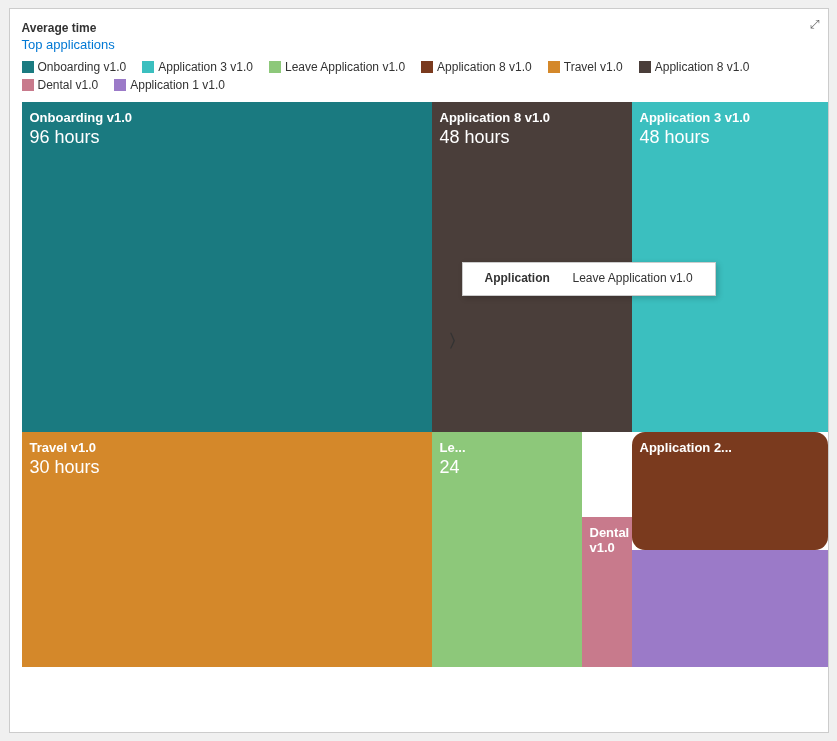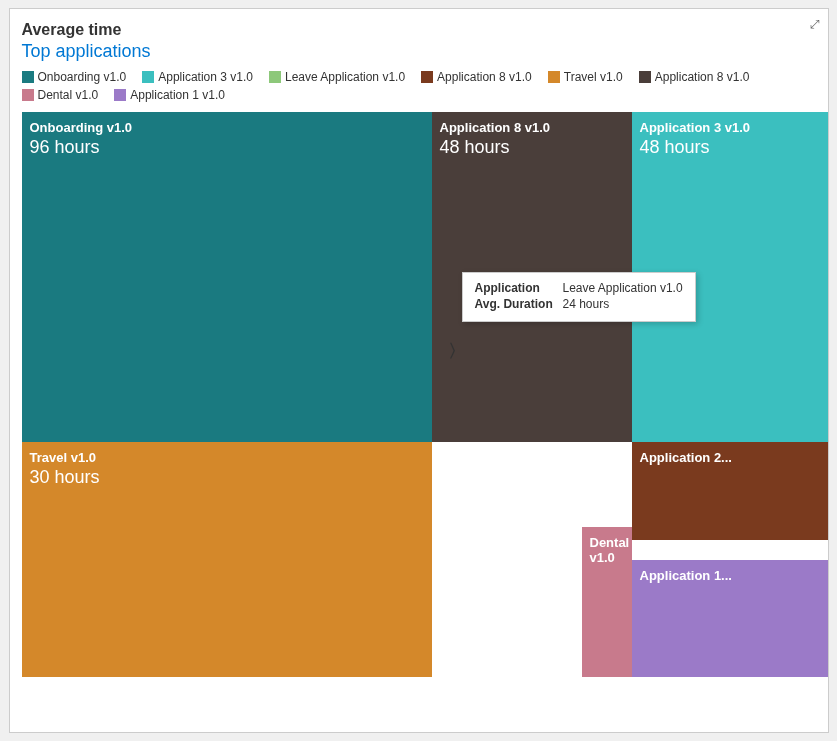--- a/index.html
+++ b/index.html
@@ -22,27 +22,27 @@
     }
     .expand-icon {
       position: absolute;
       top: 8px;
       right: 8px;
       font-size: 12px;
       color: #666;
       cursor: pointer;
     }
     .card-title {
-      font-size: 16px;
+      font-size: 12px;
       font-weight: bold;
       color: #333;
       margin-bottom: 2px;
     }
     .card-subtitle {
-      font-size: 18px;
+      font-size: 13px;
       color: #0078d4;
       margin-bottom: 8px;
       cursor: pointer;
     }
     .legend {
       display: flex;
       flex-wrap: wrap;
       gap: 4px 16px;
       margin-bottom: 10px;
       font-size: 12px;
@@ -82,21 +82,21 @@
     .tile-value {
       font-size: 18px;
       font-weight: normal;
       color: #fff;
       margin-top: 2px;
     }
     .tooltip {
       position: absolute;
       background: #fff;
       border: 1px solid #ccc;
-      padding: 8px 12px;
+      padding: 8px 22px;
       font-size: 12px;
       color: #333;
       z-index: 100;
       box-shadow: 2px 2px 6px rgba(0,0,0,0.2);
       min-width: 180px;
     }
     .tooltip-row {
       display: flex;
       gap: 8px;
       margin-bottom: 2px;
@@ -150,28 +150,31 @@
         <span>Dental v1.0</span>
       </div>
       <div class="legend-item">
         <span class="legend-color" style="background:#9b7ac8;"></span>
         <span>Application 1 v1.0</span>
       </div>
     </div>
 
   <div class="treemap" id="treemap-container" style="position:relative; width:806px; height:565px;">
       <div class="tile" style="left: 610px; top: 448px; width: 196px; height: 117px; background: rgb(155, 122, 200);">
-        <div class="tile-name">Application 1...</div>
       </div>
-      <div class="tile" style="left: 610px; top: 330px; width: 196px; height: 98px; background: rgb(122, 58, 30);">
+      <div class="tile" style="left: 610px; top: 330px; width: 196px; height: 118px; background: rgb(122, 58, 30); border-radius: 13px;">
         <div class="tile-name">Application 2...</div>
       </div>
       <div class="tile" style="left: 560px; top: 415px; width: 50px; height: 150px; background: rgb(200, 122, 140);">
         <div class="tile-name">Dental v1.0</div>
         <div class="tile-value"></div>
+      </div>
+      <div class="tile" style="left: 410px; top: 330px; width: 150px; height: 235px; background: rgb(141, 200, 122);">
+        <div class="tile-name">Le...</div>
+        <div class="tile-value">24</div>
       </div>
       <div class="tile" style="left: 0px; top: 330px; width: 410px; height: 235px; background: rgb(212, 136, 42);">
         <div class="tile-name">Travel v1.0</div>
         <div class="tile-value">30 hours</div>
       </div>
       <div class="tile" style="left: 610px; top: 0px; width: 196px; height: 330px; background: rgb(59, 191, 191);">
         <div class="tile-name">Application 3 v1.0</div>
         <div class="tile-value">48 hours</div>
       </div>
       <div class="tile" style="left: 410px; top: 0px; width: 200px; height: 330px; background: rgb(74, 62, 58);">
@@ -181,20 +184,16 @@
       <div class="tile" style="left: 0px; top: 0px; width: 410px; height: 330px; background: rgb(26, 122, 128);">
         <div class="tile-name">Onboarding v1.0</div>
         <div class="tile-value">96 hours</div>
       </div>
 
     <div class="tooltip" id="tooltip" style="left:440px; top:160px;">
       <div class="tooltip-row">
         <span class="tooltip-label">Application</span>
         <span>Leave Application v1.0</span>
       </div>
-      <div class="tooltip-row">
-        <span class="tooltip-label">Avg. Duration</span>
-        <span>24 hours</span>
-      </div>
     </div>
     <div class="cursor-icon" style="left:428px; top:228px;">〉</div>
   </div>
 </div>
 
 </body></html>

